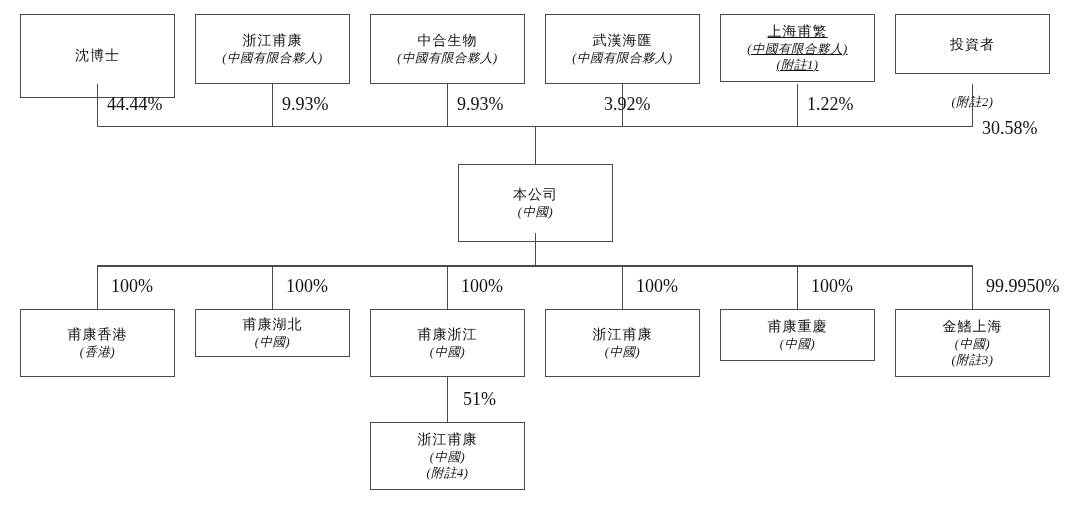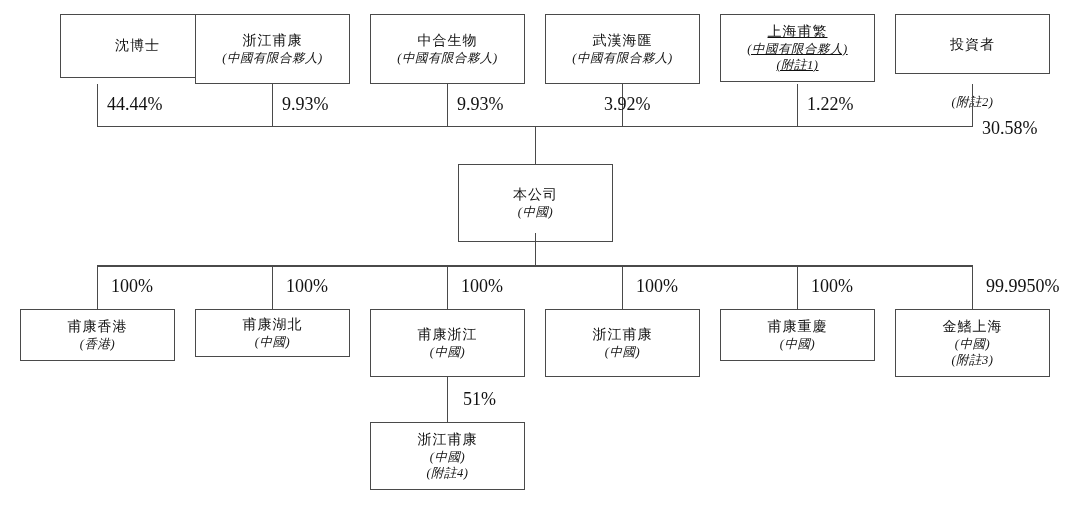--- a/index.html
+++ b/index.html
@@ -28,21 +28,21 @@
   .box .sub  { font-size: 12.5px; font-style: italic; line-height: 1.3; letter-spacing: 0.5px; }
   .vline { position: absolute; width: 1.5px; background: #4a4a4a; }
   .hline { position: absolute; height: 1.5px; background: #4a4a4a; }
   .pct { position: absolute; font-size: 18px; white-space: nowrap; }
 </style>
 </head>
 <body>
 
 <div class="canvas">
 
-  <div class="box" style="left:20px; top:14px; height:64px;margin-left:40px;">
+  <div class="box" style="left:20px; top:14px; height:84px;">
     <div class="name">沈博士</div>
   </div>
 
   <div class="box" style="left:195px; top:14px; height:70px;">
     <div class="name">浙江甫康</div>
     <div class="sub">(中國有限合夥人)</div>
   </div>
 
   <div class="box" style="left:370px; top:14px; height:70px;">
     <div class="name">中合生物</div>
@@ -96,21 +96,21 @@
   <div class="vline" style="left:796.75px; top:266px; height:43px;"></div>
   <div class="vline" style="left:971.75px; top:266px; height:43px;"></div>
 
   <div class="pct" style="left:111px; top:276px;">100%</div>
   <div class="pct" style="left:286px; top:276px;">100%</div>
   <div class="pct" style="left:461px; top:276px;">100%</div>
   <div class="pct" style="left:636px; top:276px;">100%</div>
   <div class="pct" style="left:811px; top:276px;">100%</div>
   <div class="pct" style="left:986px; top:276px;">99.9950%</div>
 
-  <div class="box" style="left:20px; top:309px; height:52px;">
+  <div class="box" style="left:20px; top:309px; height:68px;">
     <div class="name">甫康香港</div>
     <div class="sub">(香港)</div>
   </div>
 
   <div class="box" style="left:195px; top:309px; height:48px;">
     <div class="name">甫康湖北</div>
     <div class="sub">(中國)</div>
   </div>
 
   <div class="box" style="left:370px; top:309px; height:68px;">

